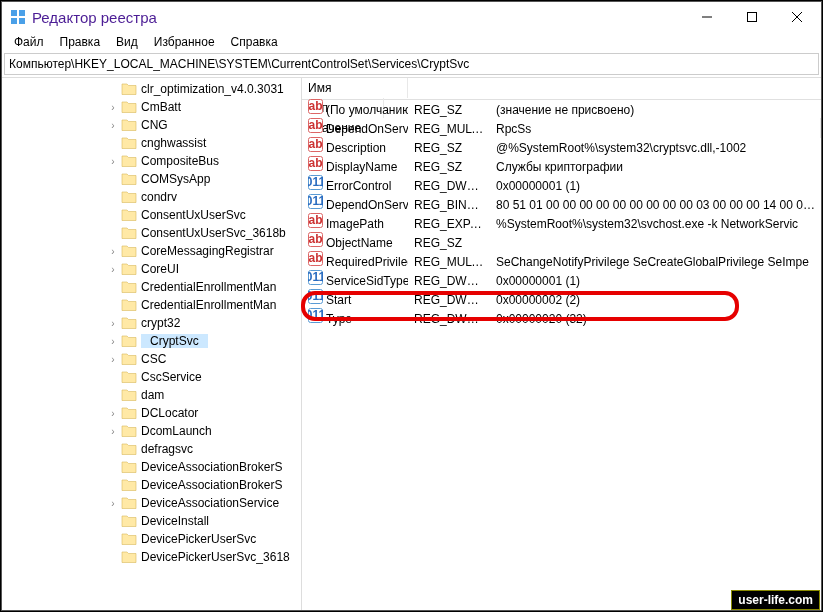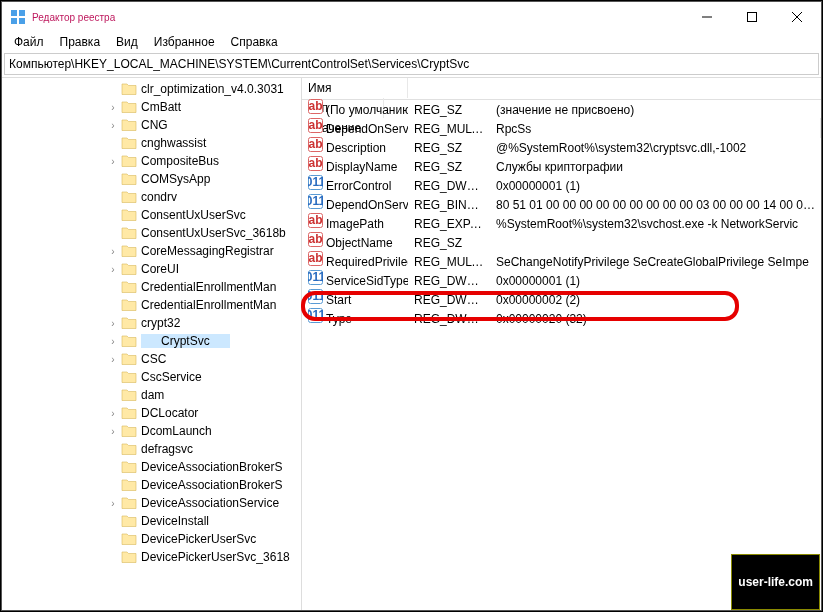--- a/index.html
+++ b/index.html
@@ -1,49 +1,49 @@
 <!DOCTYPE html>
 <html><head>
 <meta charset="utf-8">
 <style>
 * { margin: 0; padding: 0; box-sizing: border-box; font-family: 'Segoe UI', Tahoma, sans-serif; font-size: 12px; }
 body { background: #000; width: 823px; height: 612px; overflow: hidden; position: relative; }
 .window { background: #fff; width: 821px; height: 610px; margin: 1px; display: flex; flex-direction: column; border: 1px solid #555; }
 .titlebar { height: 30px; display: flex; align-items: center; padding: 0 2px; background: #fff; }
 .titlebar .icon { width: 16px; height: 16px; margin: 0 6px; display: inline-block; }
-.titlebar .title { flex: 1; font-size: 10px; color: #be185d; }
+.titlebar .title { flex: 1; font-size: 15px; color: #4c1d95; }
 .winbtns { display: flex; }
 .winbtn { width: 45px; height: 29px; display: flex; align-items: center; justify-content: center; cursor: pointer; }
 .menubar { height: 19px; display: flex; align-items: center; padding: 0 4px; }
 .menuitem { padding: 2px 8px; cursor: pointer; }
 .addressbar { height: 22px; border: 1px solid #ccc; margin: 2px; padding: 2px 4px; font-size: 12px; display: flex; align-items: center; background: #fff; }
 .content { flex: 1; display: flex; overflow: hidden; border-top: 1px solid #ddd; }
 .tree { width: 300px; overflow: hidden; border-right: 1px solid #ddd; padding-top: 2px; }
 .tree-inner { padding-left: 0; }
 .tree-item { display: flex; align-items: center; height: 18px; padding-left: 105px; white-space: nowrap; cursor: pointer; }
-.tree-item.selected .label { background: #cce8ff; padding: 0 20px; }
+.tree-item.selected .label { background: #cce8ff; padding: 0 9px; }
 .tree-item .expander { width: 12px; height: 12px; margin-right: 2px; display: flex; align-items: center; justify-content: center; color: #888; font-size: 10px; }
 .tree-item .folder { width: 16px; height: 14px; margin-right: 4px; }
 .tree-item .label { font-size: 12px; }
 .tree-item.selected { background: transparent; }
 .listview { flex: 1; overflow: hidden; position: relative; }
 .list-header { display: flex; height: 22px; border-bottom: 1px solid #e0e0e0; background: #fff; flex-direction: column; }
 .list-header .col { padding: 3px 6px; border-right: 1px solid #e8e8e8; font-size: 12px; cursor: pointer; }
 .col-name { width: 106px; }
 .col-type { width: 82px; }
 .col-value { flex: 1; }
 .list-body { position: relative; }
 .list-row { display: flex; height: 19px; align-items: center; cursor: pointer; white-space: nowrap; }
 .list-row .cell { padding: 0 6px; overflow: hidden; text-overflow: ellipsis; font-size: 12px; }
 .list-row .name-cell { width: 106px; display: flex; align-items: center; }
 .list-row .type-cell { width: 82px; }
 .list-row .value-cell { flex: 1; }
 .val-icon { width: 15px; height: 22px; margin-right: 3px; flex-shrink: 0; }
 .highlight { position: absolute; border: 4px solid #e60000; border-radius: 14px; pointer-events: none; left: 301px; top: 291px; width: 438px; height: 30px; z-index: 50; }
-.watermark { position: absolute; bottom: 2px; right: 3px; background: #000; color: #fff; padding: 20px 6px; font-size: 12px; font-weight: bold; border: 1px solid #8a8a00; z-index:60; }
+.watermark { position: absolute; bottom: 2px; right: 3px; background: #000; color: #fff; padding: 2px 6px; font-size: 12px; font-weight: bold; border: 1px solid #8a8a00; z-index:60; }
 </style>
 </head>
 <body>
 
 <div class="window">
   <div class="titlebar">
     <span class="icon">
       <svg viewBox="0 0 16 16">
           <rect x="1" y="1" width="6" height="6" fill="#4aa0e8"></rect>
           <rect x="9" y="1" width="6" height="6" fill="#4aa0e8"></rect>

